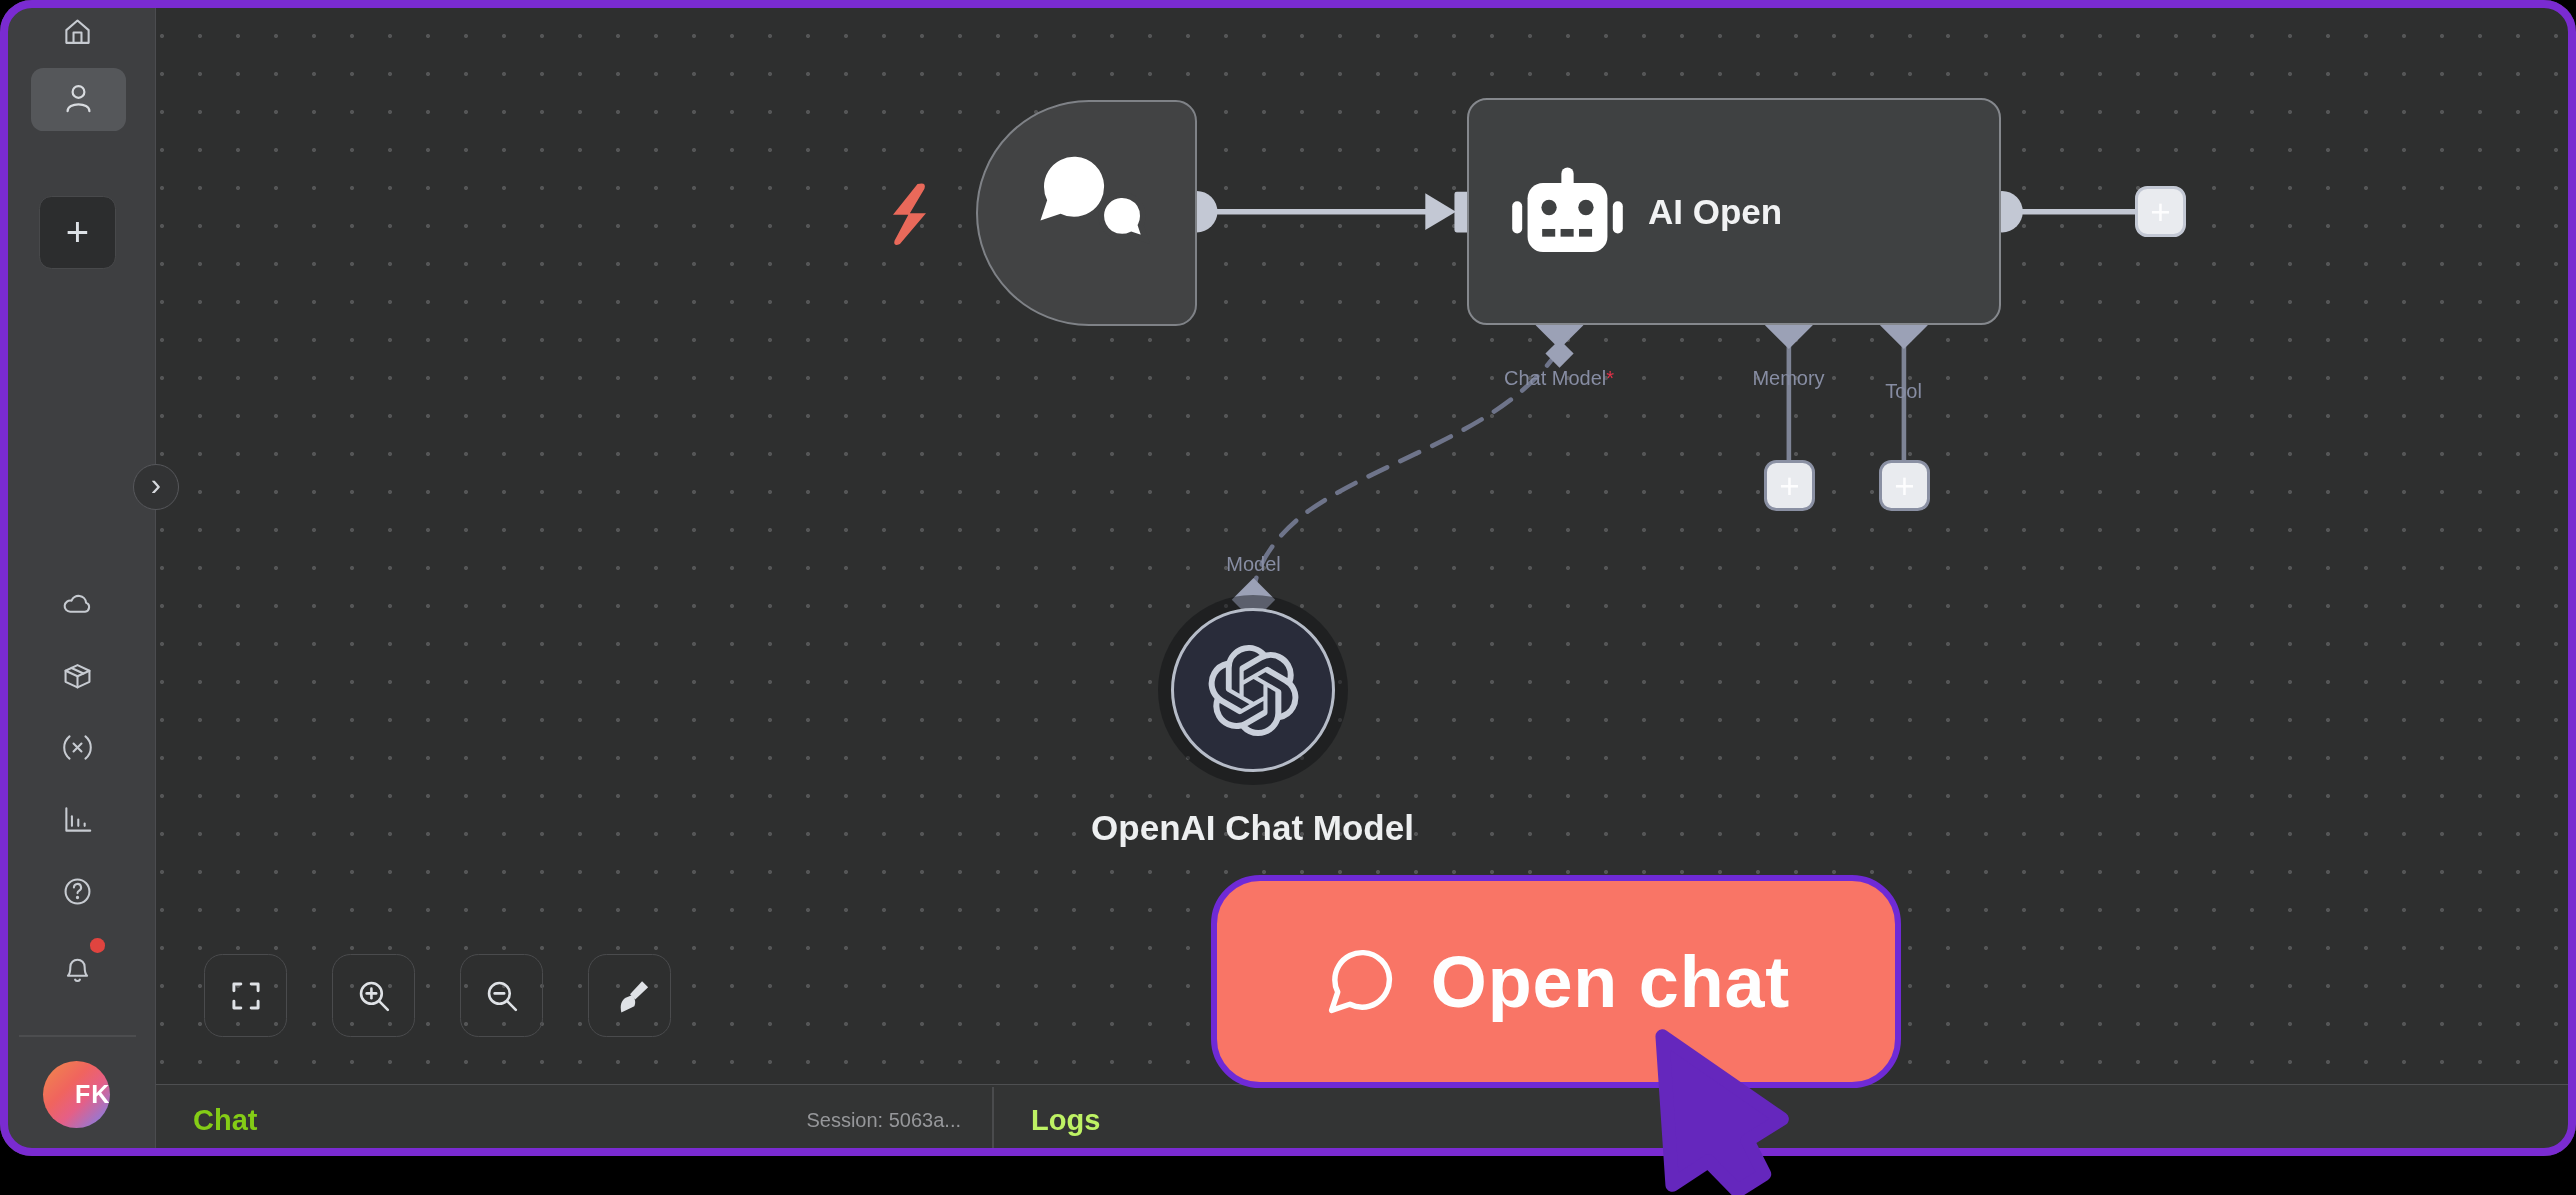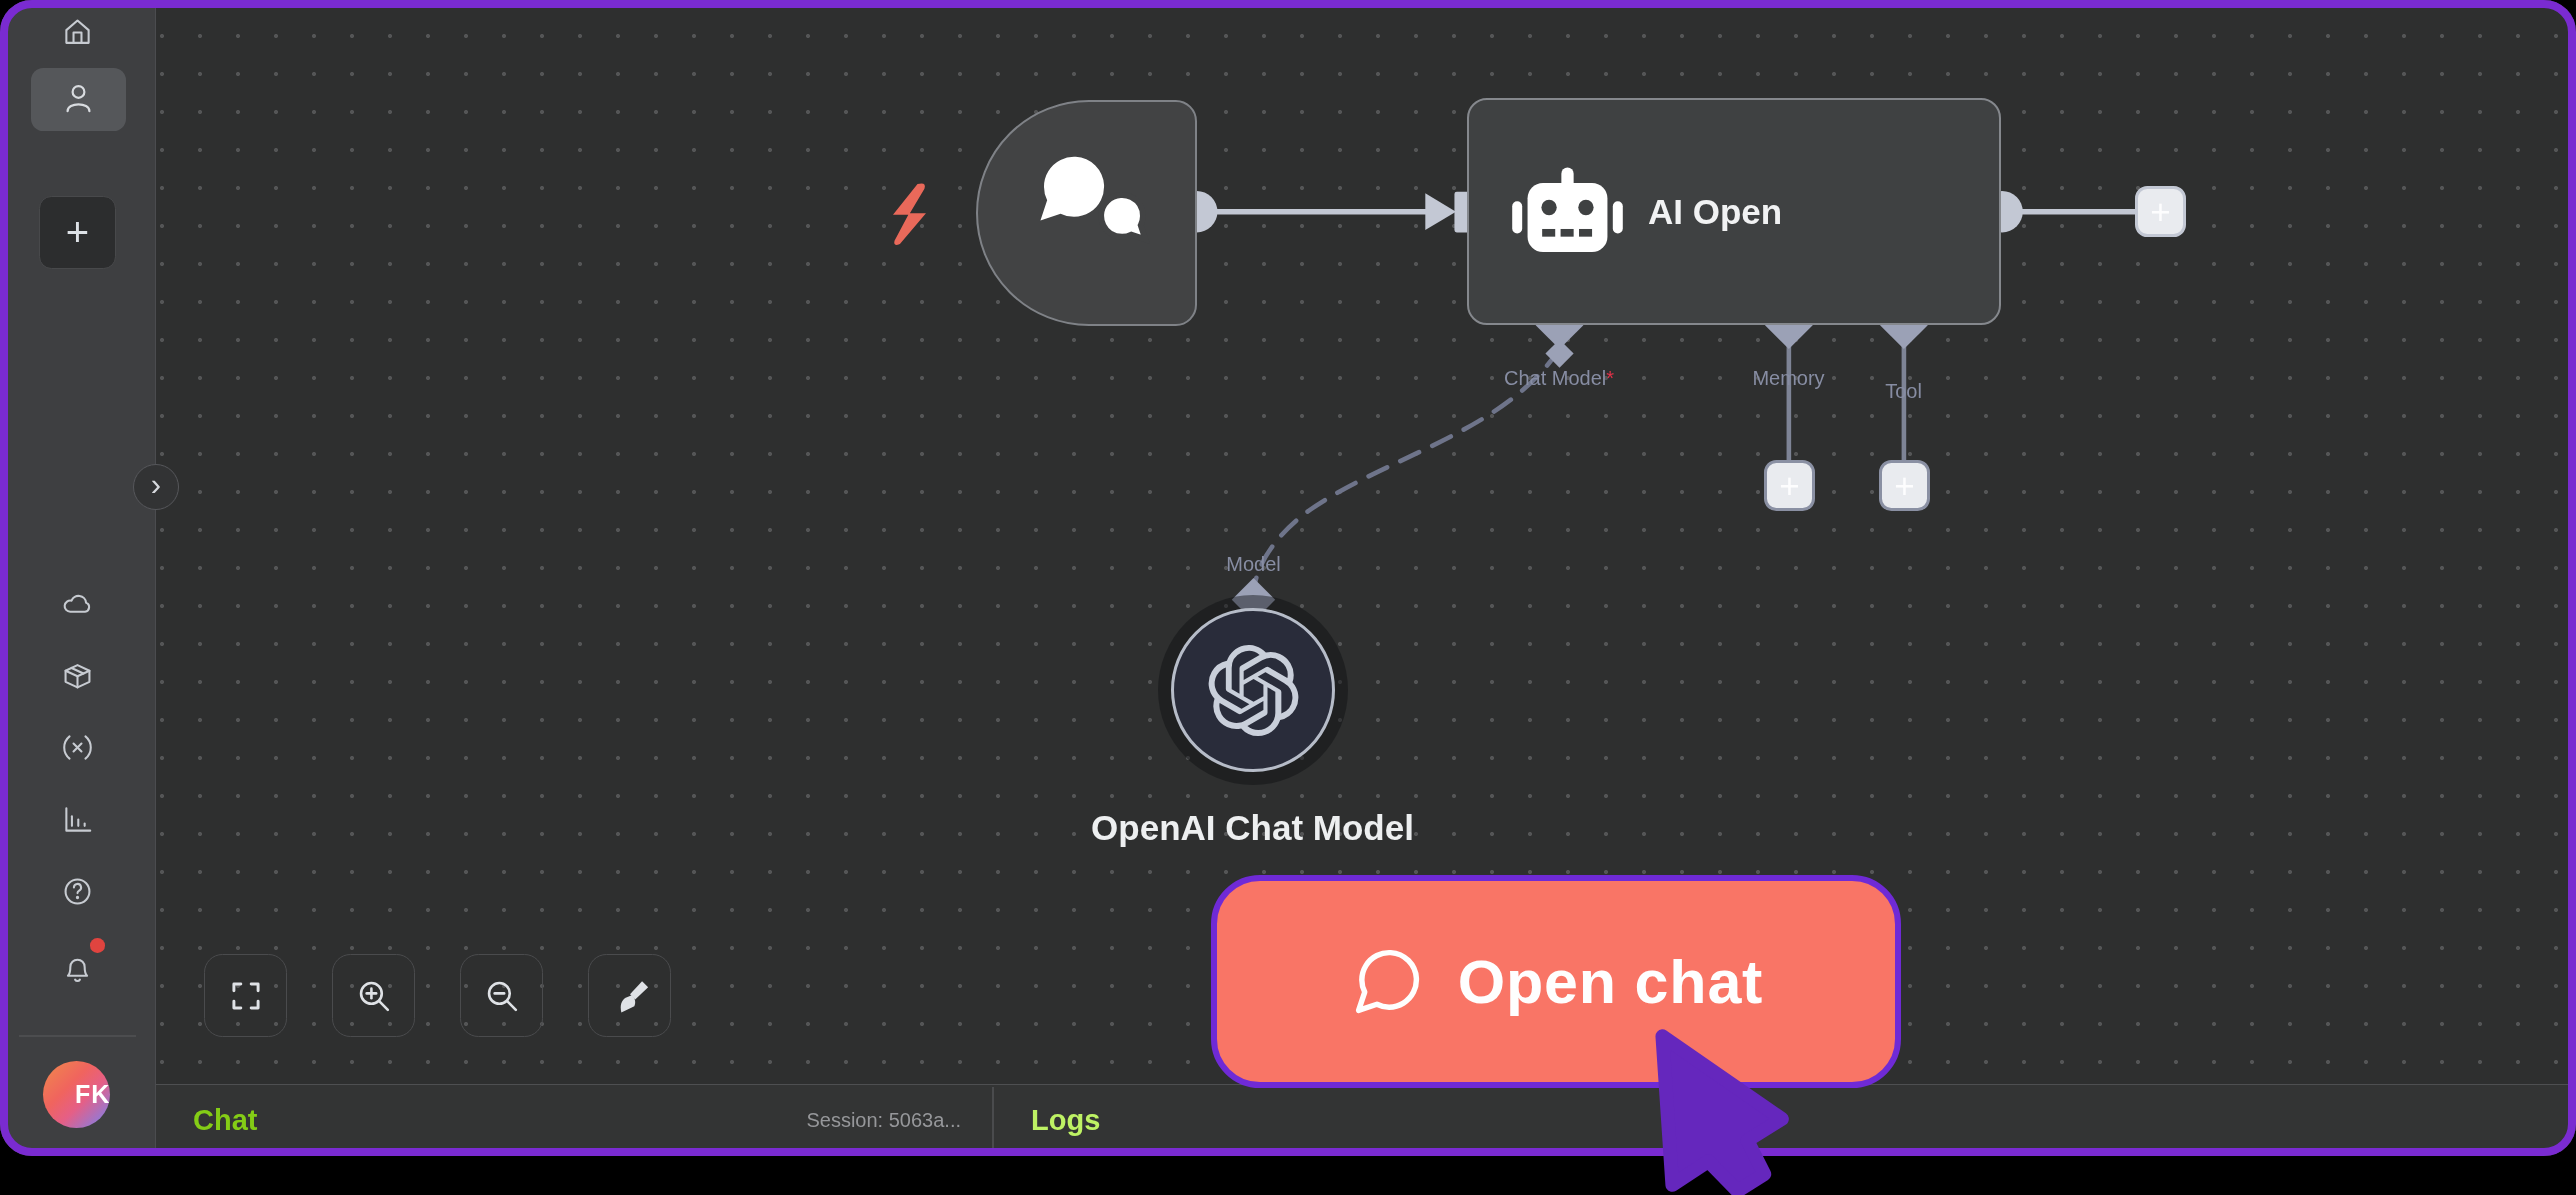--- a/index.html
+++ b/index.html
@@ -58,21 +58,21 @@
   .plus-sub{border:3.8px solid #8a90a3;}
   
   .ctrl-btn{position:absolute;top:954px;width:83px;height:83px;border:1.5px solid #4a4b4d;
     border-radius:18.4px;display:flex;align-items:center;justify-content:center;cursor:pointer;z-index:8;}
   .ctrl-btn svg{width:38px;height:38px;stroke:#dfe2e6;fill:none;stroke-width:3;
     stroke-linecap:round;stroke-linejoin:round;}
   
   .open-chat{position:absolute;left:1211px;top:875px;width:690px;height:213px;background:#f97566;
     border:6.1px solid #6f2ad6;border-radius:49px;display:flex;align-items:center;justify-content:center;
     gap:32px;z-index:20;cursor:pointer;}
-  .open-chat-label{color:#fefefe;font-size:61px;font-weight:bold;letter-spacing:0.8px;}
+  .open-chat-label{color:#fefefe;font-size:72px;font-weight:bold;letter-spacing:0.8px;}
   
   .bottom-bar{position:absolute;left:156px;right:0;top:1084px;height:72px;background:#333434;
     border-top:1.5px solid #4e4f51;z-index:9;}
   .bar-chat{position:absolute;left:37px;top:0;height:100%;display:flex;align-items:center;
     color:#84cc16;font-size:29px;font-weight:bold;}
   .bar-session{position:absolute;left:506px;width:299px;top:0;height:100%;display:flex;
     align-items:center;justify-content:flex-end;color:#96979a;font-size:20px;}
   .bar-divider{position:absolute;left:836px;top:1.5px;bottom:0;width:1.5px;background:#4a4b4d;}
   .bar-logs{position:absolute;left:875px;top:0;height:100%;display:flex;align-items:center;
     color:#bef264;font-size:29px;font-weight:bold;}

